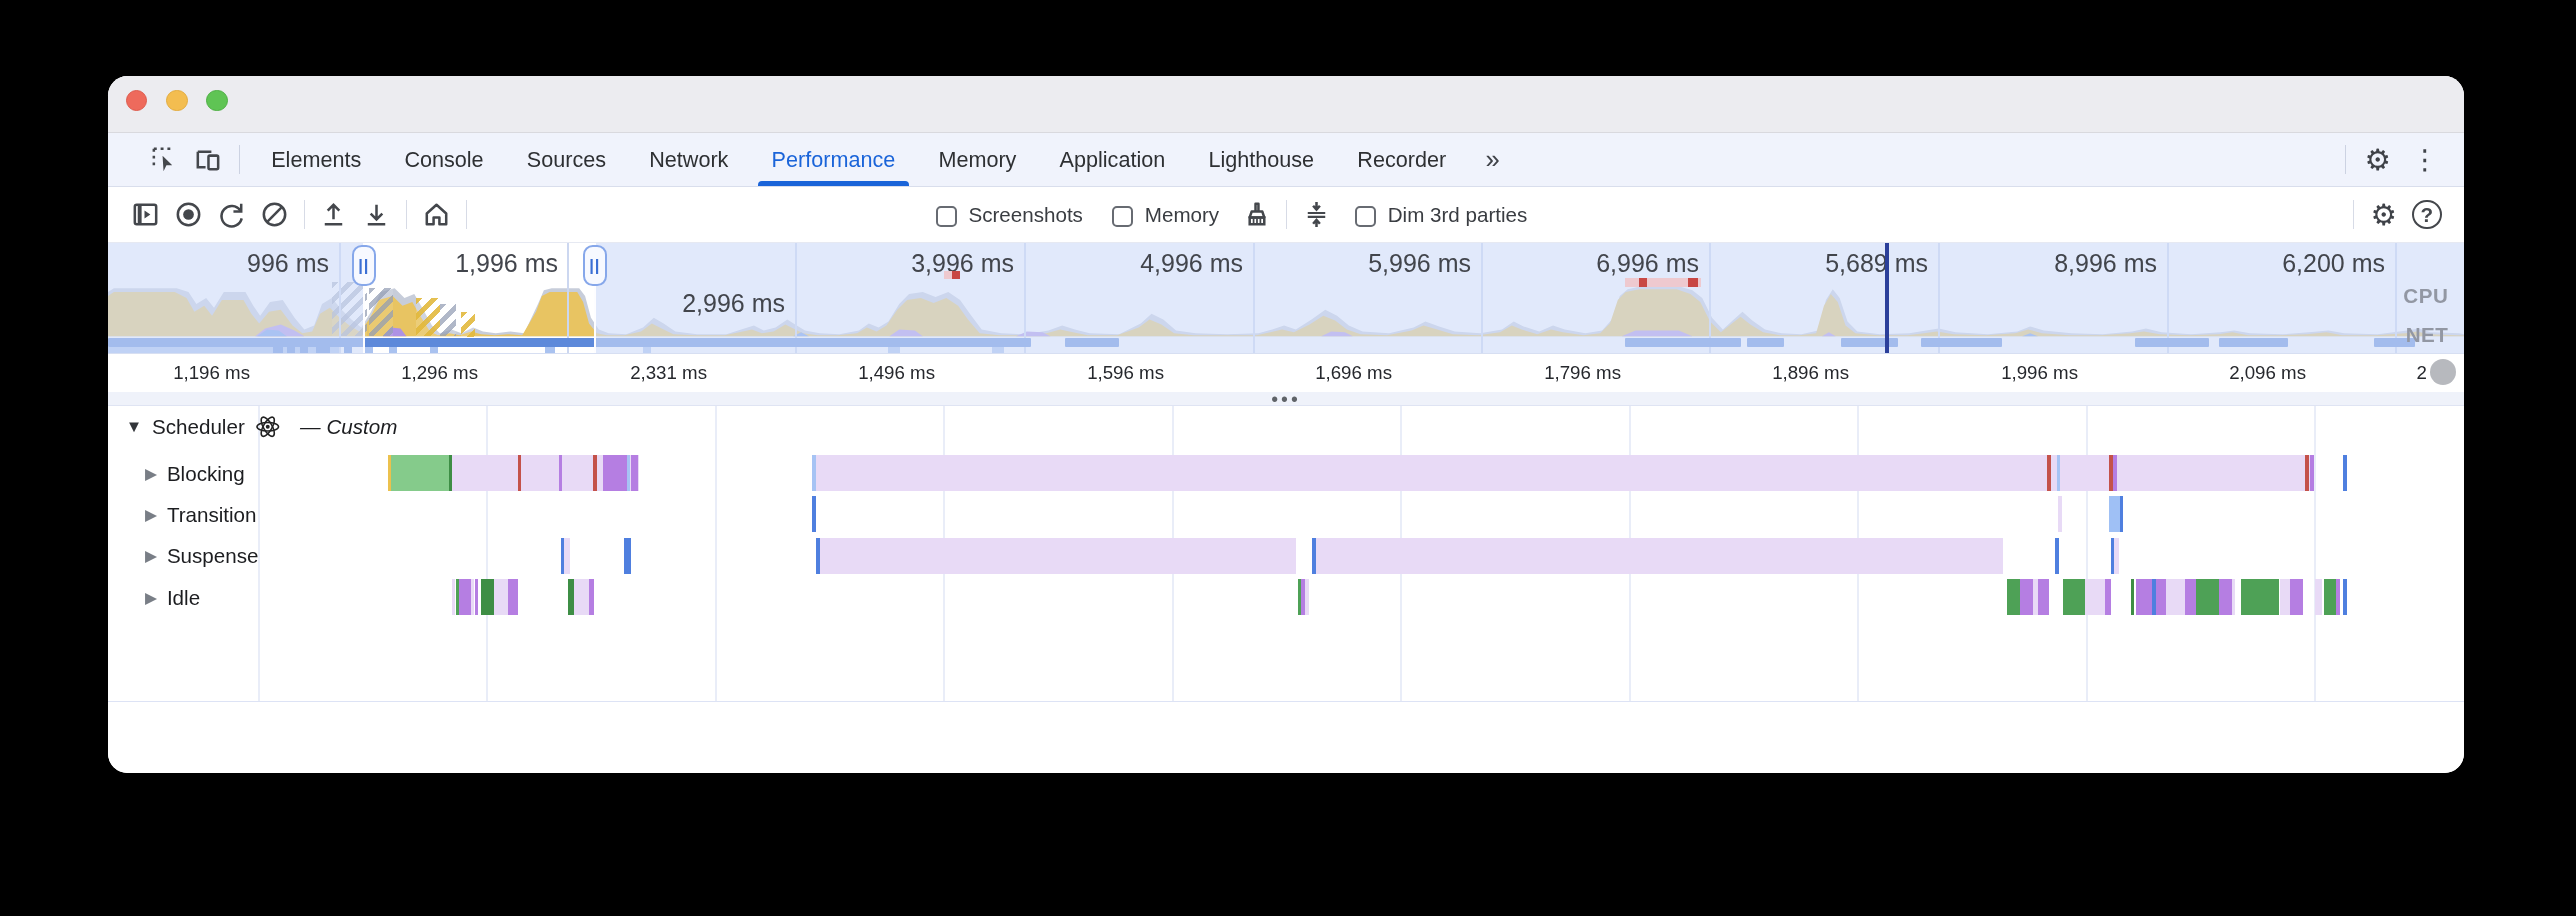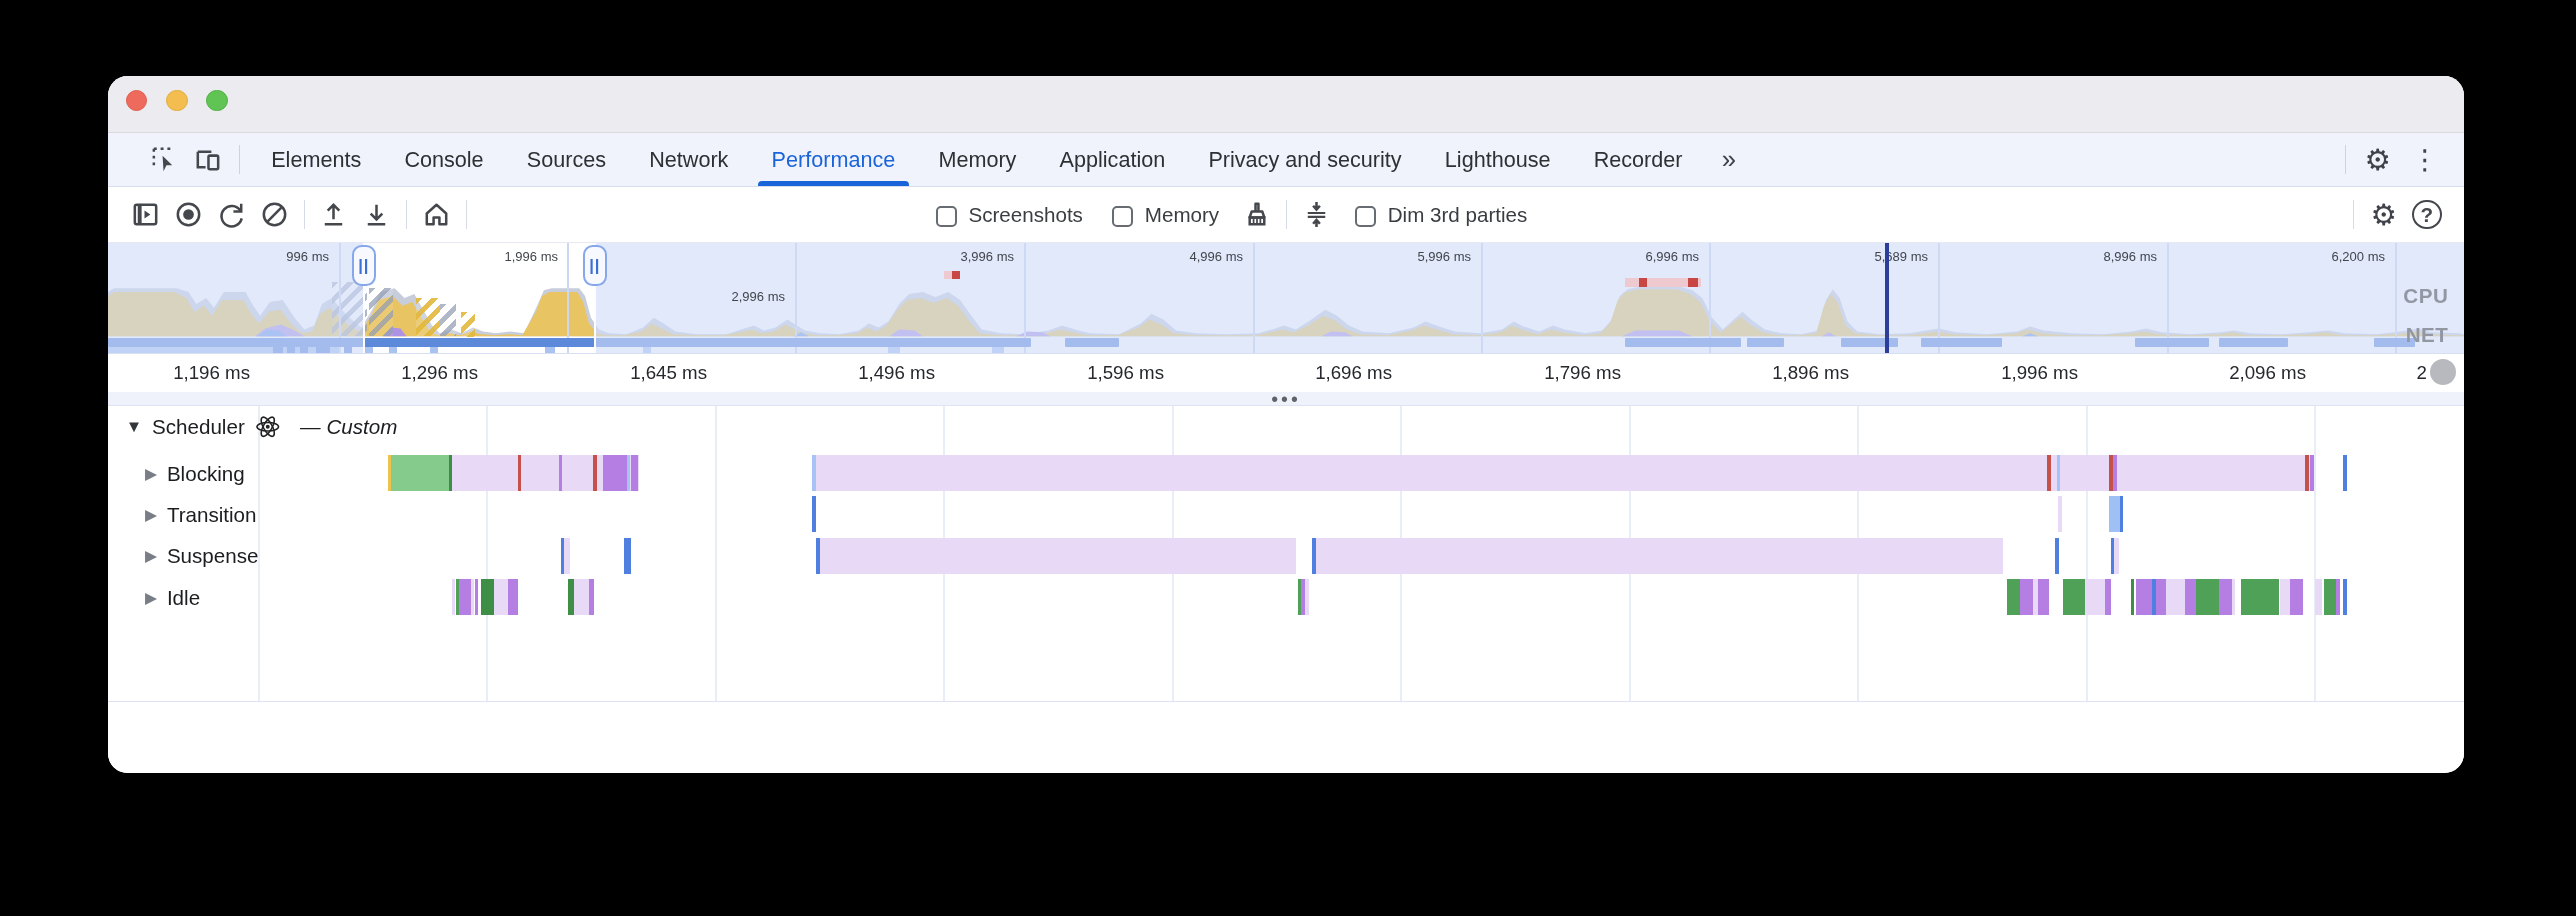--- a/index.html
+++ b/index.html
@@ -36,21 +36,21 @@
   .toolbar-right { margin-left:auto; display:flex; align-items:center; }
   .helpq { width:29.5px; height:29.5px; border:2.5px solid #44474c; border-radius:50%; color:#44474c; font-size:20.6px; font-weight:bold; display:flex; align-items:center; justify-content:center; }
   svg.icon { stroke:#44474c; fill:none; stroke-width:2.6; }
 
   
   .overview { height:110px; position:relative; background:#fff; overflow:hidden; }
   .ov-grid { position:absolute; top:0; bottom:0; width:2px; background:#ccd7f0; }
   .hatch-g { position:absolute; background:repeating-linear-gradient(135deg, rgba(150,160,182,.75) 0 4.9px, rgba(255,255,255,.1) 4.9px 10.8px); }
   .hatch-y { position:absolute; background:repeating-linear-gradient(135deg, rgba(226,185,62,.9) 0 4.9px, rgba(255,255,255,.15) 4.9px 10.8px); }
   .dim { position:absolute; top:0; bottom:0; background:rgba(207,220,248,.62); }
-  .ov-label { position:absolute; top:5.9px; font-size:13px; color:#42454c; }
+  .ov-label { position:absolute; top:5.9px; font-size:25px; color:#42454c; }
   .ov-corner { position:absolute; right:15.7px; font-size:20.6px; font-weight:bold; color:#9297a3; letter-spacing:0.5px; }
   .net-bar { position:absolute; height:8.8px; top:95px; background:#5d89da; border-radius:1px; }
   .net-sub { position:absolute; height:5.9px; top:104px; background:#a9c2f0; }
   .net-sq  { position:absolute; height:5.9px; top:104px; background:#5d89da; }
   .sel-edge { position:absolute; top:0; bottom:0; width:2px; background:#fdfdff; }
   .handle { position:absolute; top:2px; width:23.6px; height:41px; background:#f7f9ff; border:2.5px solid #86a7ea; border-radius:9.8px;
             color:#3b6fd4; font-size:16.7px; font-weight:bold; display:flex; align-items:center; justify-content:center; letter-spacing:1px; }
   .playhead { position:absolute; top:0; bottom:0; width:3.9px; background:#2b3f9a; }
   .stripe { position:absolute; height:8.8px; background:#eec9cf; }
   .stripe .rs { position:absolute; top:0; bottom:0; background:#c84744; }
@@ -100,21 +100,20 @@
     </div>
     <div class="vdiv"></div>
     <div id="tabs-list" style="display:flex">
         <div class="tab">Elements</div>
         <div class="tab">Console</div>
         <div class="tab">Sources</div>
         <div class="tab">Network</div>
         <div class="tab active">Performance</div>
         <div class="tab">Memory</div>
         <div class="tab">Application</div>
-        <div class="tab">Privacy and security</div>
         <div class="tab">Lighthouse</div>
         <div class="tab">Recorder</div>
       </div>
     <div class="tab-chevrons">»</div>
     <div class="tabbar-right">
       <div class="vdiv" style="height:29.5px"></div>
       <div class="iconbtn">
           <span class="gear-glyph">⚙</span>
         </div>
       <div class="kebab">⋮</div>
@@ -282,21 +281,21 @@
     <div class="sel-edge" id="sel-edge-r" style="left: 486px;"></div>
     <div class="handle" id="handle-l" style="left: 244px;">||</div>
     <div class="handle" id="handle-r" style="left: 475px;">||</div>
     <div class="playhead" id="playhead" style="left: 1777px;"></div>
   </div>
 
   <div class="ruler">
     <div id="ruler-labels">
         <div class="r-label" style="right: 2214px;">1,196 ms</div>
         <div class="r-label" style="right: 1986px;">1,296 ms</div>
-        <div class="r-label" style="right: 1757px;">1,645 ms</div>
+        <div class="r-label" style="right: 1757px;">2,331 ms</div>
         <div class="r-label" style="right: 1529px;">1,496 ms</div>
         <div class="r-label" style="right: 1300px;">1,596 ms</div>
         <div class="r-label" style="right: 1072px;">1,696 ms</div>
         <div class="r-label" style="right: 843px;">1,796 ms</div>
         <div class="r-label" style="right: 615px;">1,896 ms</div>
         <div class="r-label" style="right: 386px;">1,996 ms</div>
         <div class="r-label" style="right: 158px;">2,096 ms</div>
       </div>
     <span class="r-trunc">2</span>
     <div class="r-knob"></div>

